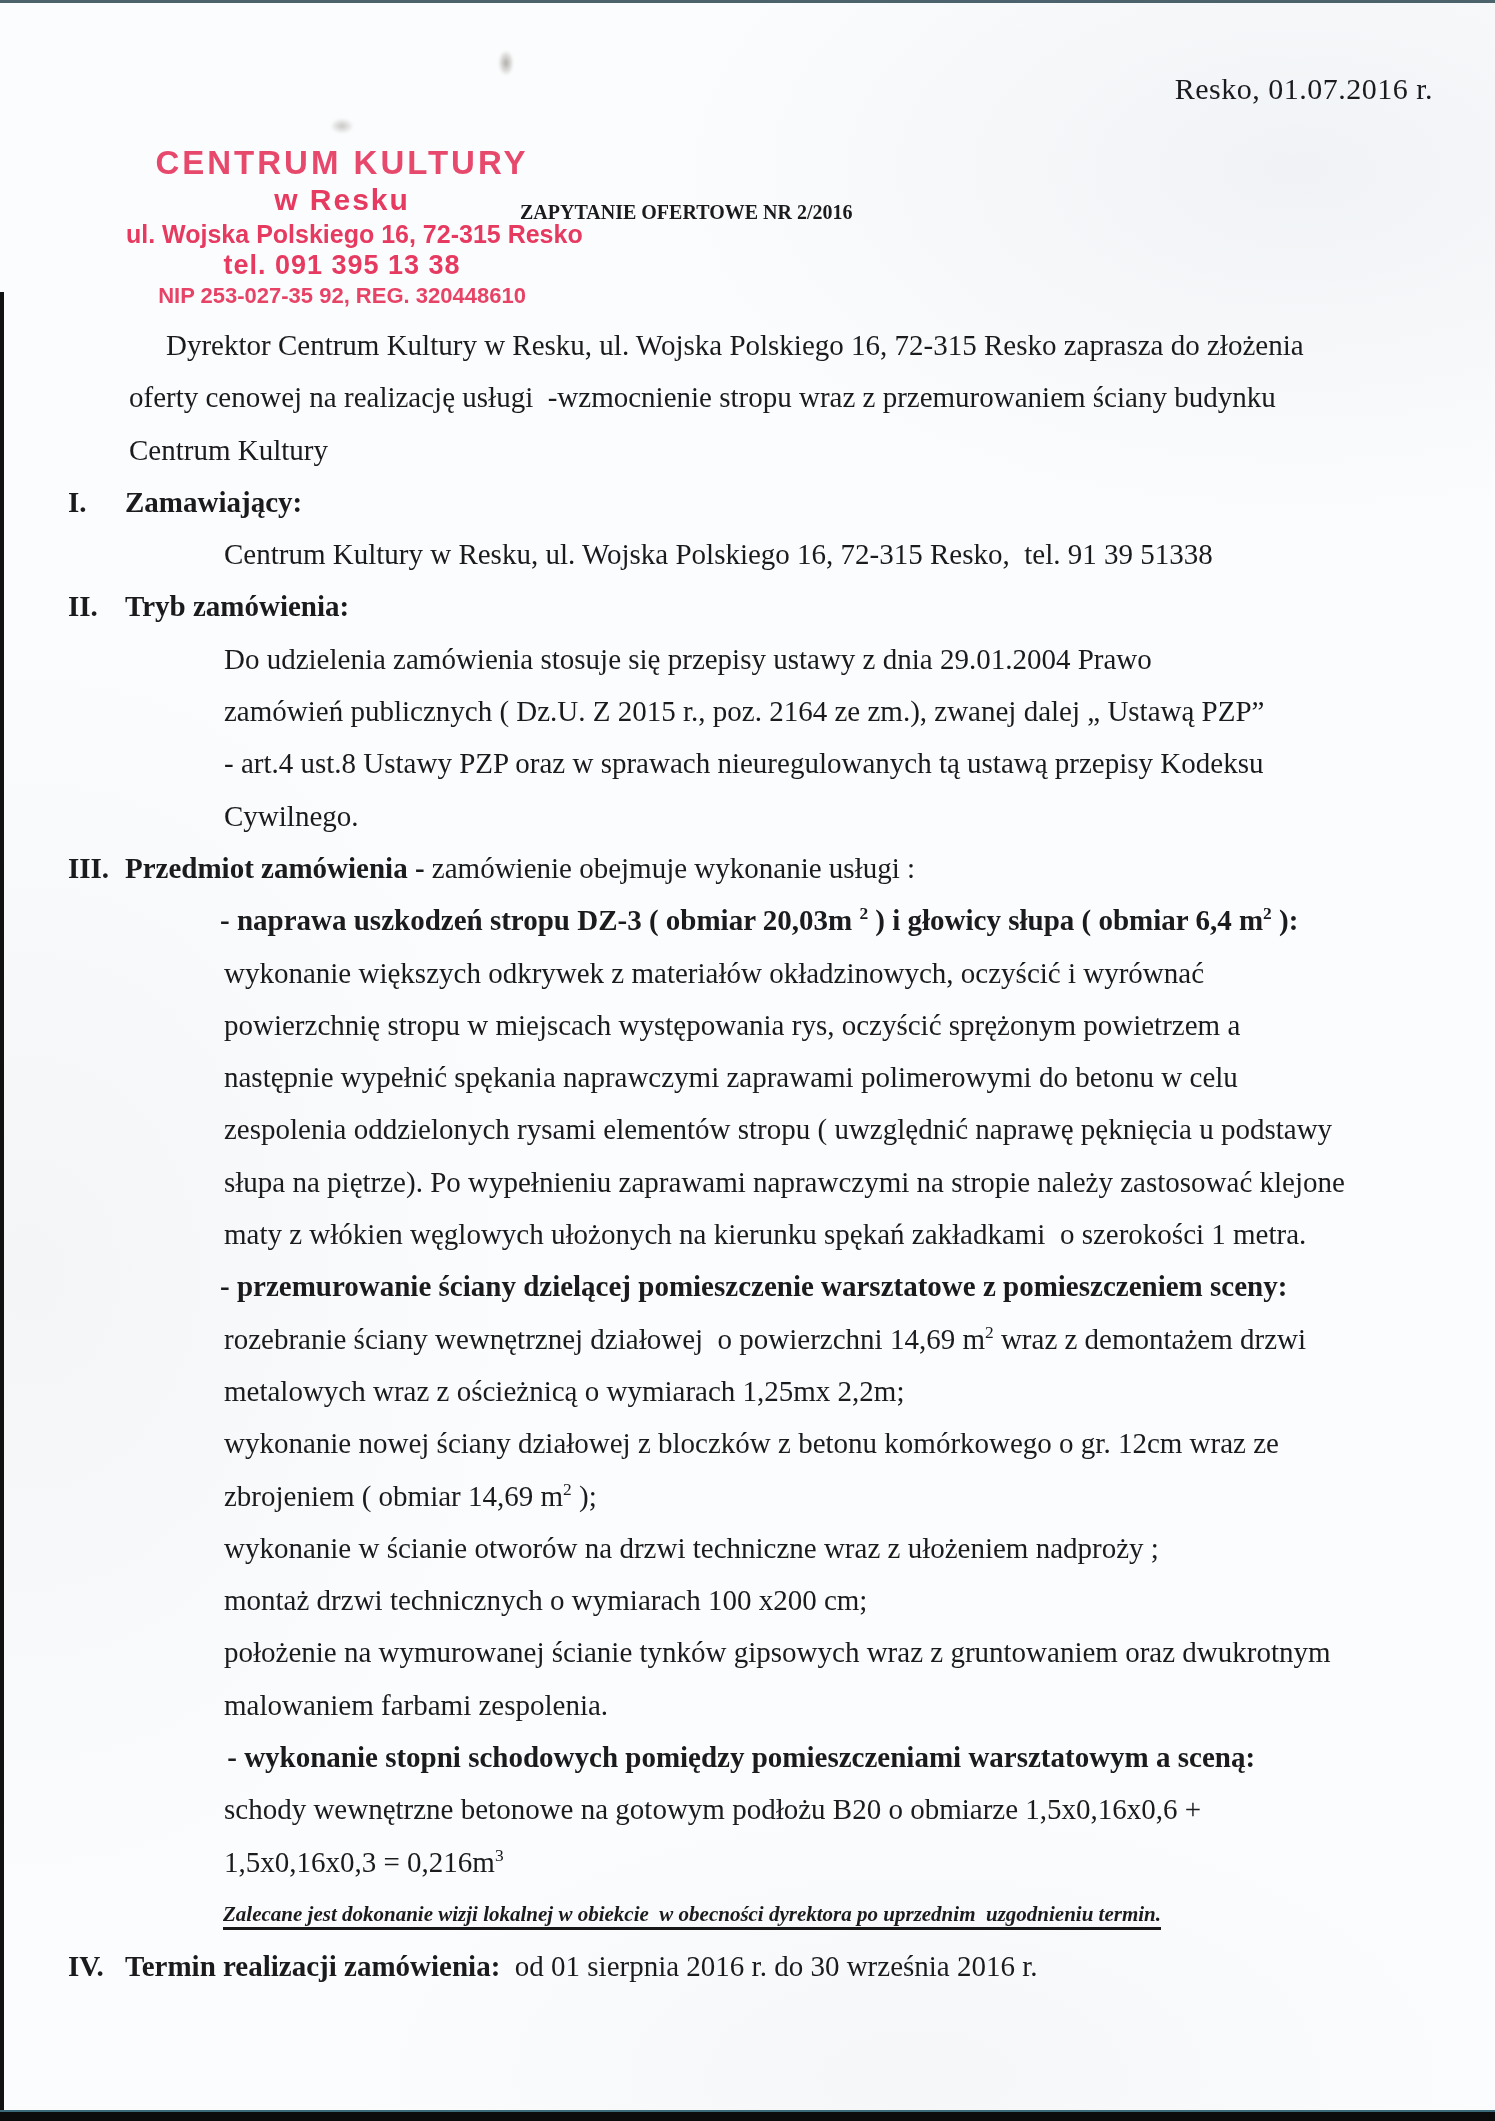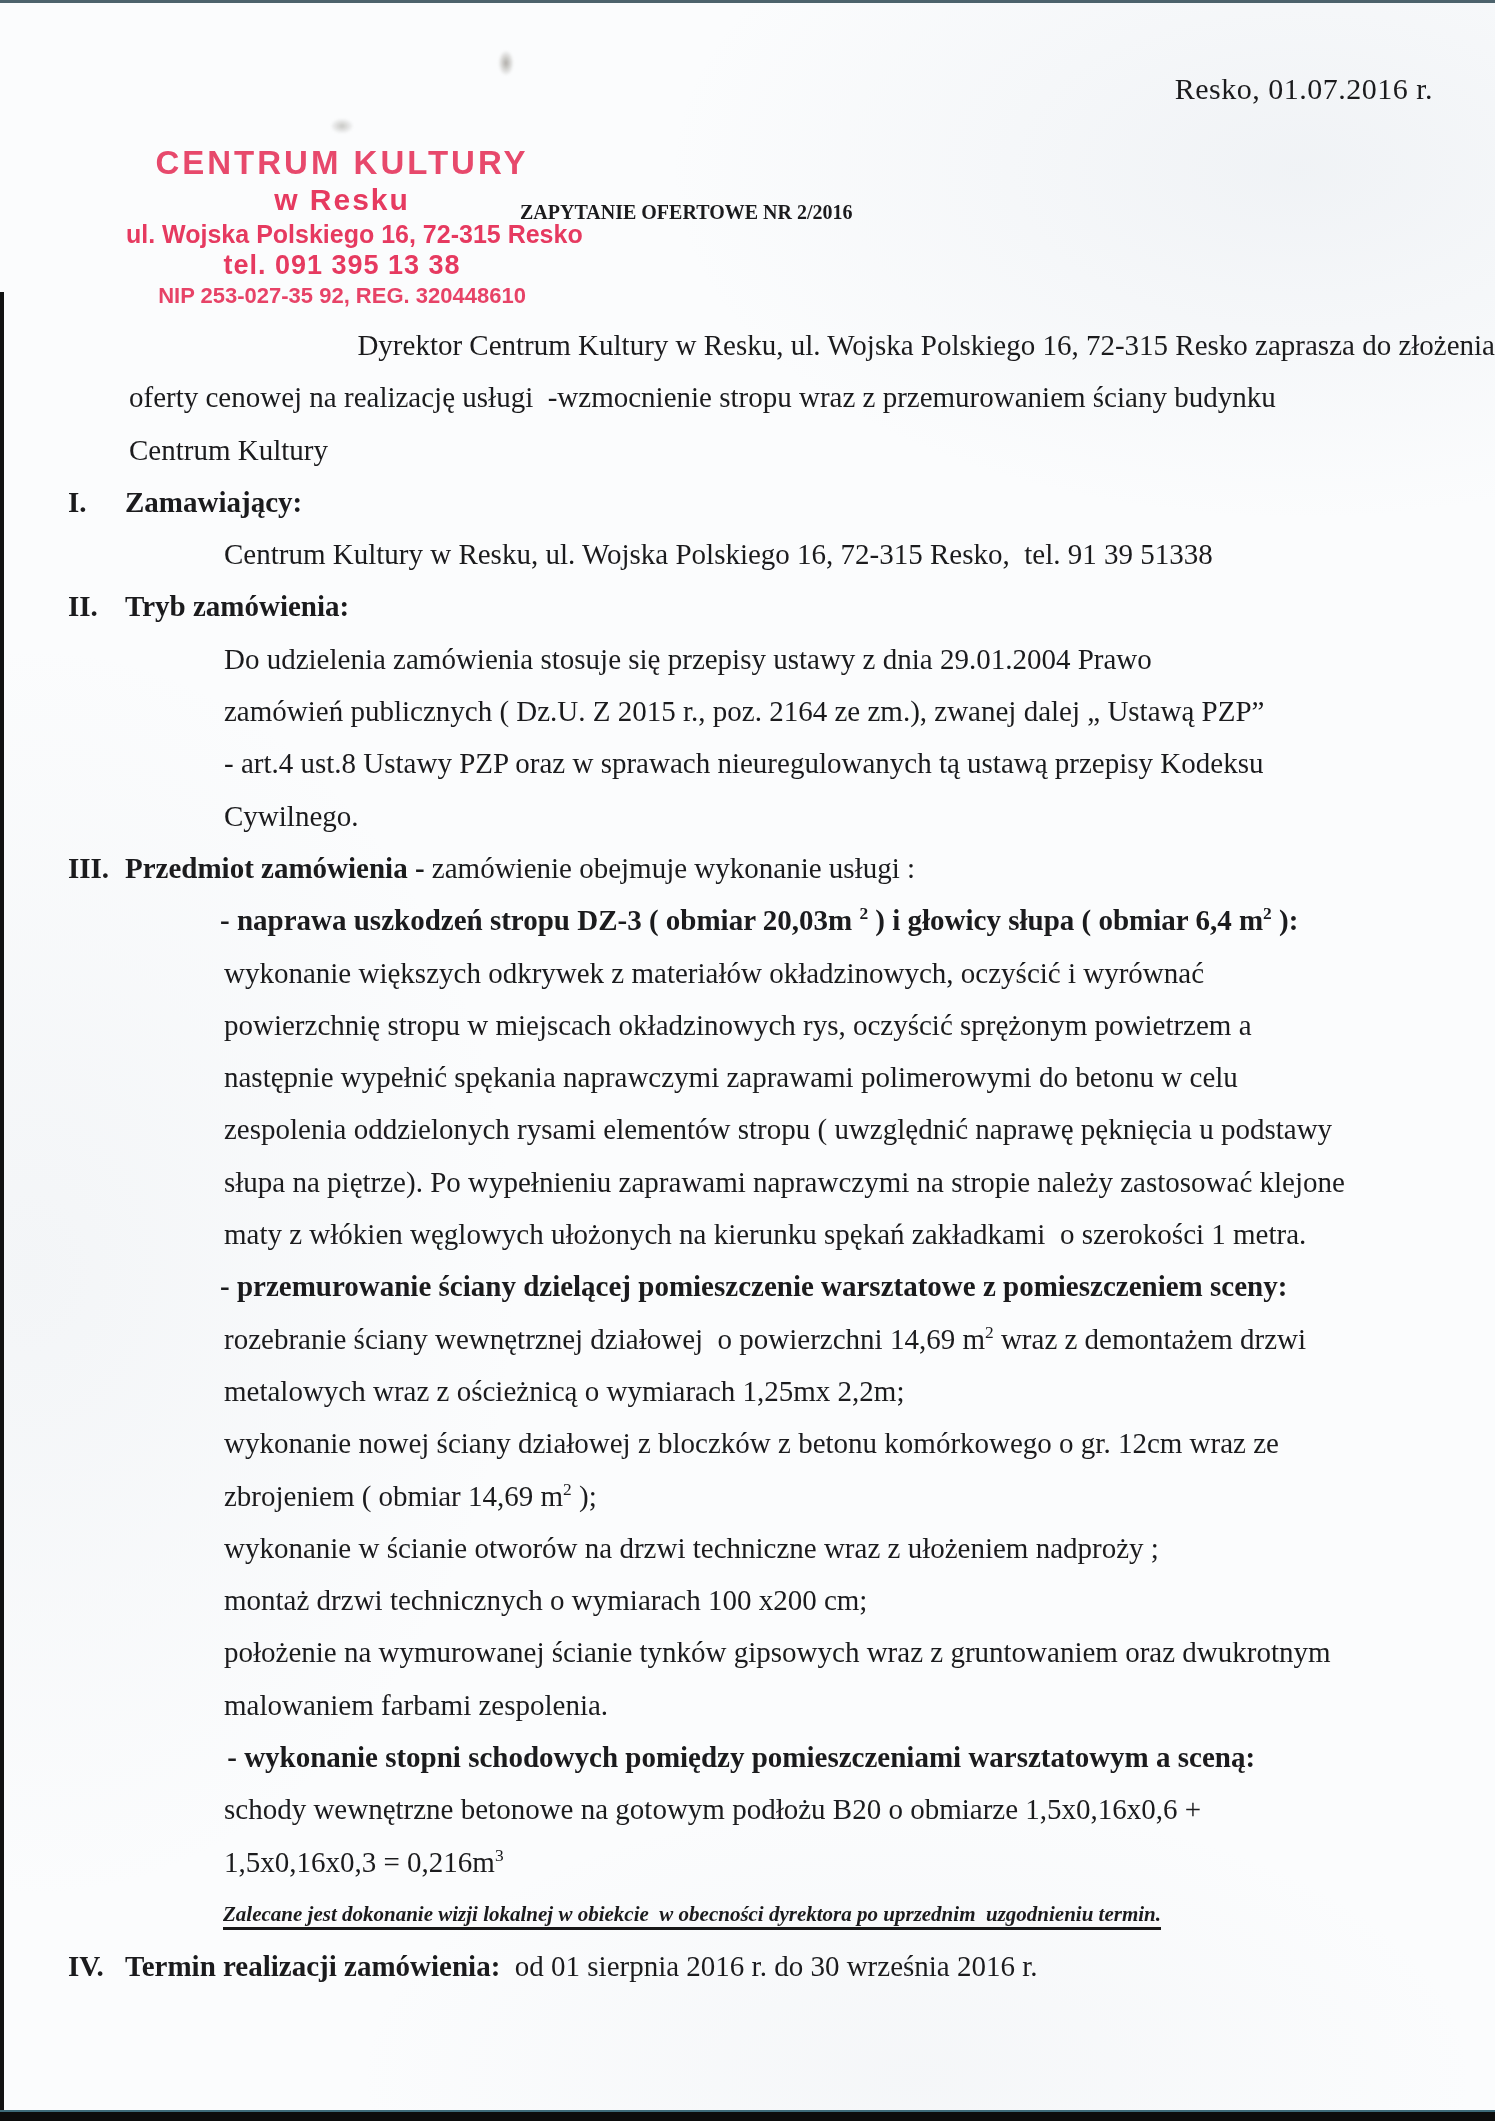--- a/index.html
+++ b/index.html
@@ -36,21 +36,21 @@
   .stamp .s1 { font-size:33px; letter-spacing:3px; opacity:.92; }
   .stamp .s2 { font-size:30px; letter-spacing:2px; margin-top:6px; }
   .stamp .s3 { font-size:25px; margin-top:7px; white-space:nowrap; }
   .stamp .s4 { font-size:27px; letter-spacing:1px; margin-top:5px; }
   .stamp .s5 { font-size:22px; margin-top:6px; white-space:nowrap; opacity:.95; }
 
   .title { position:absolute; left:520px; top:201px; font-size:20px; font-weight:bold; white-space:nowrap; }
 
   .body { position:absolute; top:319px; left:0; width:1495px; }
   .line { height:52.3px; line-height:52.3px; font-size:29px; white-space:pre; }
-  .para-first { margin-left:166px;text-align:right; }
+  .para-first { margin-left:166px; }
   .para       { margin-left:129px; }
   .section    { margin-left:68px; }
   .sec-body   { margin-left:224px; }
   .item       { margin-left:220px; font-weight:bold; }
   .note       { margin-left:223px; font-size:21px;font-family:Liberation Serif, serif; }
   .roman { display:inline-block; min-width:57px; }
   .b { font-weight:bold; }
   .i { font-style:italic; }
   .u { border-bottom:3px solid #181818; padding-bottom:1px; }
   .sup { vertical-align:super; font-size:.6em; line-height:0; }
@@ -84,21 +84,21 @@
       <div class="line section"><span class="roman b">I.</span><span class="b">Zamawiający:</span></div>
       <div class="line sec-body"><span>Centrum Kultury w Resku, ul. Wojska Polskiego 16, 72-315 Resko,  tel. 91 39 51338</span></div>
       <div class="line section"><span class="roman b">II.</span><span class="b">Tryb zamówienia:</span></div>
       <div class="line sec-body"><span>Do udzielenia zamówienia stosuje się przepisy ustawy z dnia 29.01.2004 Prawo</span></div>
       <div class="line sec-body"><span>zamówień publicznych ( Dz.U. Z 2015 r., poz. 2164 ze zm.), zwanej dalej „ Ustawą PZP”</span></div>
       <div class="line sec-body"><span>- art.4 ust.8 Ustawy PZP oraz w sprawach nieuregulowanych tą ustawą przepisy Kodeksu</span></div>
       <div class="line sec-body"><span>Cywilnego.</span></div>
       <div class="line section"><span class="roman b">III.</span><span class="b">Przedmiot zamówienia -</span><span> zamówienie obejmuje wykonanie usługi :</span></div>
       <div class="line item"><span>- naprawa uszkodzeń stropu DZ-3 ( obmiar 20,03m </span><span class="sup">2</span><span> ) i głowicy słupa ( obmiar 6,4 m</span><span class="sup">2</span><span> ):</span></div>
       <div class="line sec-body"><span>wykonanie większych odkrywek z materiałów okładzinowych, oczyścić i wyrównać</span></div>
-      <div class="line sec-body"><span>powierzchnię stropu w miejscach okładzinowych rys, oczyścić sprężonym powietrzem a</span></div>
+      <div class="line sec-body"><span>powierzchnię stropu w miejscach występowania rys, oczyścić sprężonym powietrzem a</span></div>
       <div class="line sec-body"><span>następnie wypełnić spękania naprawczymi zaprawami polimerowymi do betonu w celu</span></div>
       <div class="line sec-body"><span>zespolenia oddzielonych rysami elementów stropu ( uwzględnić naprawę pęknięcia u podstawy</span></div>
       <div class="line sec-body"><span>słupa na piętrze). Po wypełnieniu zaprawami naprawczymi na stropie należy zastosować klejone</span></div>
       <div class="line sec-body"><span>maty z włókien węglowych ułożonych na kierunku spękań zakładkami  o szerokości 1 metra.</span></div>
       <div class="line item"><span>- przemurowanie ściany dzielącej pomieszczenie warsztatowe z pomieszczeniem sceny:</span></div>
       <div class="line sec-body"><span>rozebranie ściany wewnętrznej działowej  o powierzchni 14,69 m</span><span class="sup">2</span><span> wraz z demontażem drzwi</span></div>
       <div class="line sec-body"><span>metalowych wraz z ościeżnicą o wymiarach 1,25mx 2,2m;</span></div>
       <div class="line sec-body"><span>wykonanie nowej ściany działowej z bloczków z betonu komórkowego o gr. 12cm wraz ze</span></div>
       <div class="line sec-body"><span>zbrojeniem ( obmiar 14,69 m</span><span class="sup">2</span><span> );</span></div>
       <div class="line sec-body"><span>wykonanie w ścianie otworów na drzwi techniczne wraz z ułożeniem nadproży ;</span></div>

